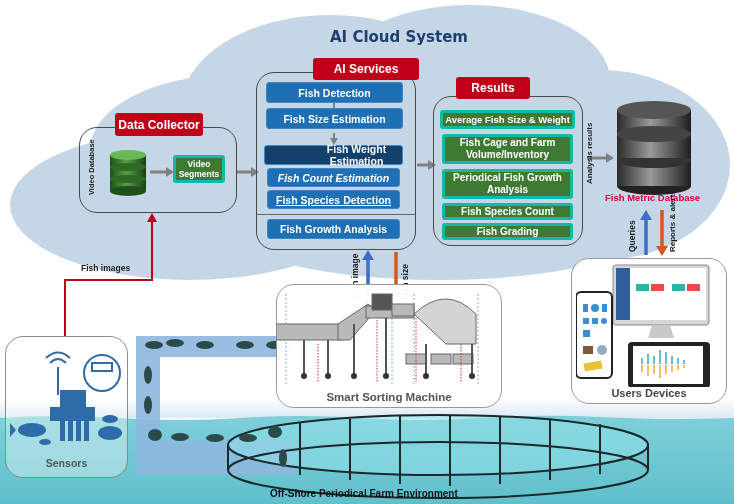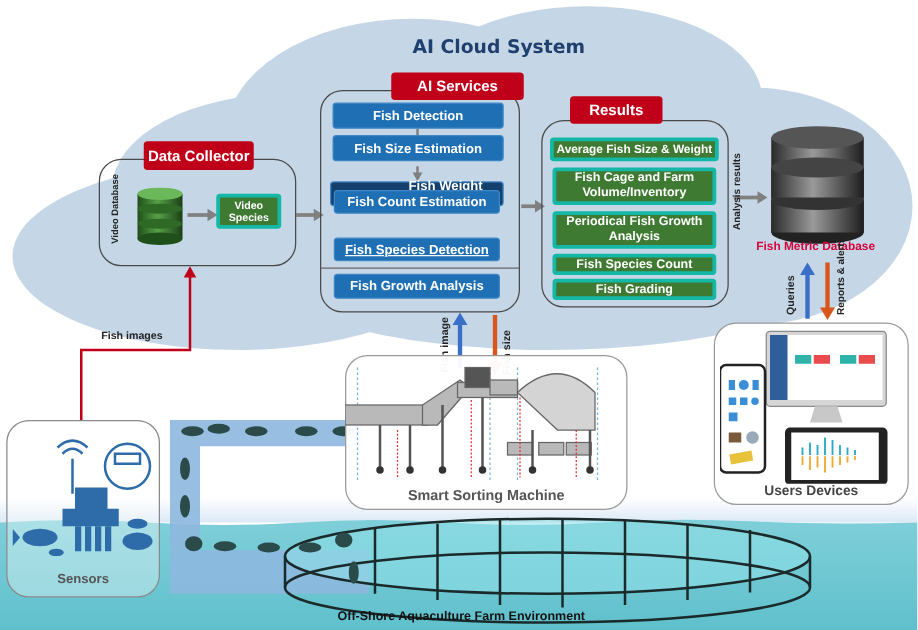--- a/index.html
+++ b/index.html
@@ -133,29 +133,29 @@
   <div class="abs panel" style="left:79px;top:127px;width:158px;height:86px;"></div>
   <div class="abs red-tab" style="left:115px;top:113px;width:88px;height:23px;">Data Collector</div>
   <svg class="abs" style="left:108px;top:150px" width="40" height="46">
     <rect x="2" y="5" width="36" height="36" fill="url(#greenDb)"></rect>
     <ellipse cx="20" cy="41" rx="18" ry="5" fill="#1f4f1a"></ellipse>
     <ellipse cx="20" cy="29" rx="18" ry="4" fill="#2e6a26"></ellipse>
     <ellipse cx="20" cy="17" rx="18" ry="4" fill="#2e6a26"></ellipse>
     <ellipse cx="20" cy="5" rx="18" ry="5" fill="#6ab85a"></ellipse>
   </svg>
   <div class="abs vlbl" style="left:88px;top:195px;transform:rotate(-90deg);width:46px;font-size:7.5px;line-height:1.1;">Video Database</div>
-  <div class="abs green-box" style="left:173px;top:155px;width:52px;height:28px;font-size:8.5px;">Video Species</div>
+  <div class="abs green-box" style="left:173px;top:155px;width:52px;height:28px;font-size:8.5px;">Video Segments</div>
 
   <div class="abs panel" style="left:256px;top:72px;width:160px;height:178px;"></div>
   <div class="abs" style="left:257px;top:214px;width:158px;height:1px;background:#666;"></div>
   <div class="abs red-tab" style="left:281px;top:58px;width:106px;height:22px;margin-left:32px;">AI Services</div>
   <div class="abs blue-box" style="left:266px;top:82px;width:137px;height:21px;">Fish Detection</div>
   <div class="abs blue-box" style="left:266px;top:108px;width:137px;height:21px;">Fish Size Estimation</div>
   <div class="abs blue-box dark" style="left:264px;top:145px;width:139px;height:20px;padding-left:46px;">Fish Weight Estimation</div>
-  <div class="abs blue-box" style="left:267px;top:152px;width:133px;height:19px;">Fish Count Estimation</div>
+  <div class="abs blue-box" style="left:267px;top:168px;width:133px;height:19px;font-style:italic;">Fish Count Estimation</div>
   <div class="abs blue-box" style="left:267px;top:190px;width:133px;height:19px;text-decoration:underline;">Fish Species Detection</div>
   <div class="abs blue-box" style="left:267px;top:219px;width:133px;height:20px;">Fish Growth Analysis</div>
 
   <div class="abs panel" style="left:433px;top:96px;width:150px;height:150px;"></div>
   <div class="abs red-tab" style="left:456px;top:77px;width:74px;height:22px;">Results</div>
   <div class="abs green-box" style="left:440px;top:110px;width:135px;height:19px;font-size:9.5px;">Average Fish Size &amp; Weight</div>
   <div class="abs green-box" style="left:442px;top:134px;width:131px;height:30px;">Fish Cage and Farm Volume/Inventory</div>
   <div class="abs green-box" style="left:442px;top:169px;width:131px;height:30px;">Periodical Fish Growth Analysis</div>
   <div class="abs green-box" style="left:442px;top:203px;width:131px;height:17px;">Fish Species Count</div>
   <div class="abs green-box" style="left:442px;top:223px;width:131px;height:17px;">Fish Grading</div>
@@ -291,15 +291,15 @@
           <line x1="84" y1="103" x2="84" y2="116"></line>
         <line x1="90" y1="103" x2="90" y2="112"></line>
           <line x1="96" y1="103" x2="96" y2="110"></line>
         <line x1="102" y1="103" x2="102" y2="108"></line>
           <line x1="108" y1="103" x2="108" y2="106"></line>
       </g>
     </g>
   </svg>
   <div class="abs gray-lbl" style="left:571px;top:387px;width:156px;font-size:11px;color:#444;">Users Devices</div>
 
-  <div class="abs" style="left:270px;top:488px;font-weight:bold;font-size:10px;color:#111;">Off-Shore Aquaculture Farm Environment</div>
+  <div class="abs" style="left:270px;top:488px;font-weight:bold;font-size:10px;color:#111;">Off-Shore Periodical Farm Environment</div>
 
 </div>
 
 </body></html>

